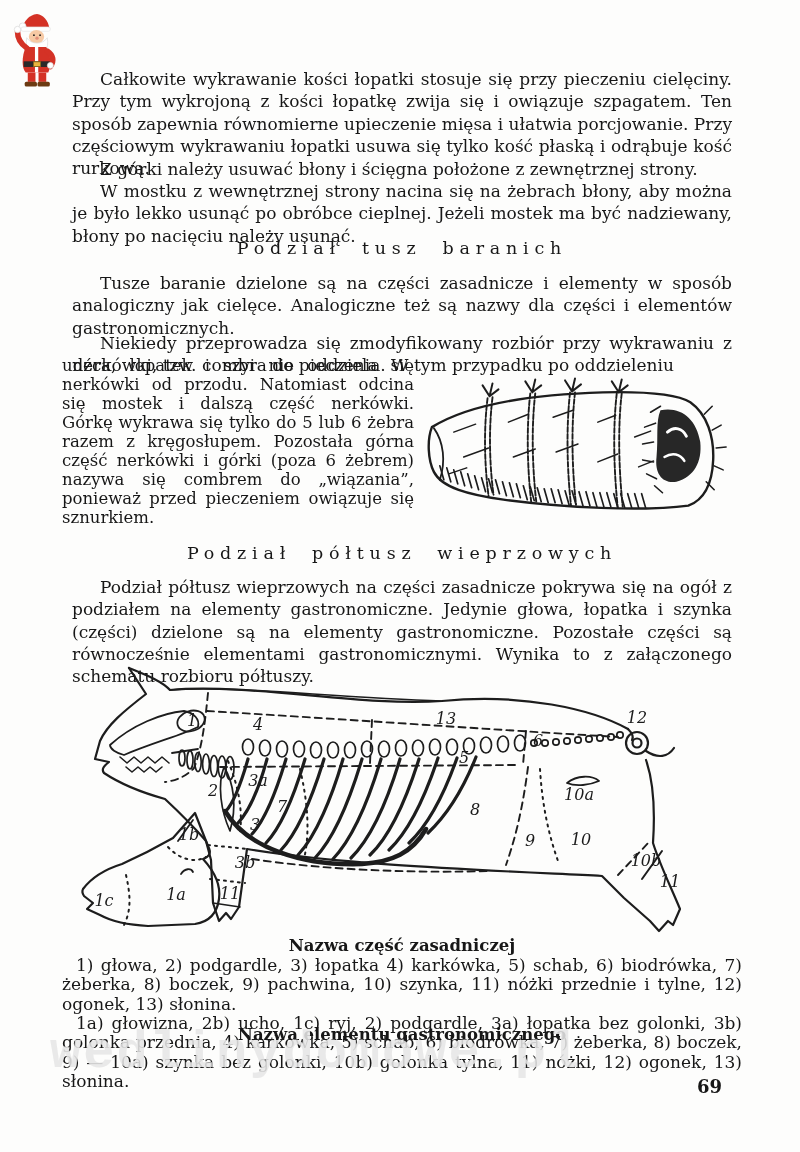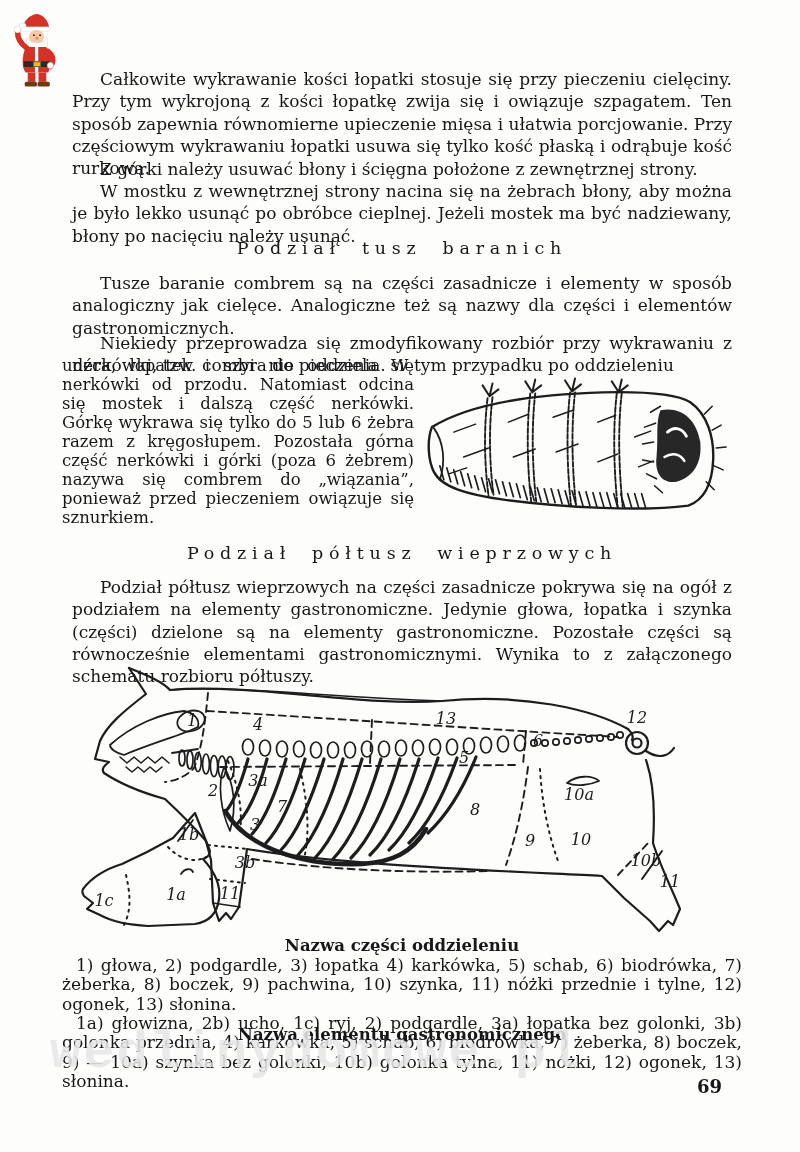--- a/index.html
+++ b/index.html
@@ -72,21 +72,21 @@
 
   <div class="blk" style="top:238px;">
     <h2 class="heading-spaced">Podział tusz baranich</h2>
   </div>
 
   <div class="blk" style="top:170px;">
     <p class="bodytext ind">W mostku z wewnętrznej strony nacina się na żebrach błony, aby można je było lekko usunąć po obróbce cieplnej. Jeżeli mostek ma być nadziewany, błony po nacięciu należy usunąć.</p>
   </div>
 
   <div class="blk" style="top:262px;">
-    <p class="bodytext ind">Tusze baranie combrem są na części zasadnicze i elementy w sposób analogiczny jak cielęce. Analogiczne też są nazwy dla części i elementów gastronomicznych.</p>
+    <p class="bodytext ind">Tusze baranie dzielone są na części zasadnicze i elementy w sposób analogiczny jak cielęce. Analogiczne też są nazwy dla części i elementów gastronomicznych.</p>
   </div>
 
   <div class="blk" style="top:322px;">
     <p class="bodytext ind">Niekiedy przeprowadza się zmodyfikowany rozbiór przy wykrawaniu z nerkówki, tzw. combra do pieczenia. W tym przypadku po oddzieleniu</p>
   </div>
 
   <div class="blk twocol" style="top:356px;">
     <div class="col-left">
       <p>udźca, łopatek i szyi nie oddziela się nerkówki od przodu. Natomiast odcina się mostek i dalszą część nerkówki. Górkę wykrawa się tylko do 5 lub 6 żebra razem z kręgosłupem. Pozostała górna część nerkówki i górki (poza 6 żebrem) nazywa się combrem do „wiązania”, ponieważ przed pieczeniem owiązuje się sznurkiem.</p>
     </div>
@@ -265,21 +265,21 @@
           <text x="575" y="60" class="pig-label">12</text>
           <text x="384" y="61" class="pig-label">13</text>
           <text x="114" y="237" class="pig-label">1a</text>
           <text x="127" y="177" class="pig-label">1b</text>
           <text x="42" y="243" class="pig-label">1c</text>
         </g>
     </svg>
   </div>
 
   <div class="blk" style="top:936px;">
-    <p class="caption">Nazwa części oddzieleniu</p>
+    <p class="caption">Nazwa część zasadniczej</p>
   </div>
 
   <div class="blk" style="top:956px;">
     <p class="listtext">1) głowa, 2) podgardle, 3) łopatka 4) karkówka, 5) schab, 6) biodrówka, 7) żeberka, 8) boczek, 9) pachwina, 10) szynka, 11) nóżki przednie i tylne, 12) ogonek, 13) słonina.</p>
   </div>
 
   <div class="blk" style="top:995px;margin-top:30px;">
     <p class="caption">Nazwa elementu gastronomicznego</p>
   </div>
 

